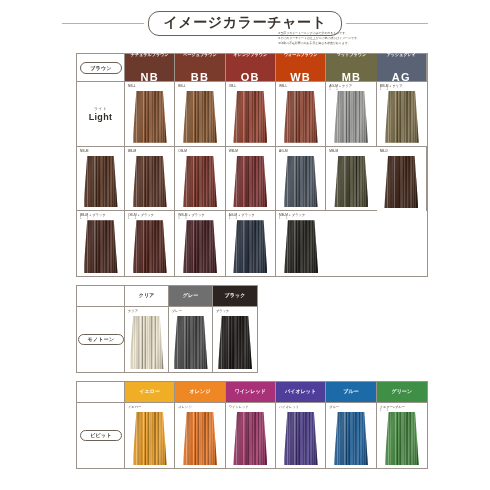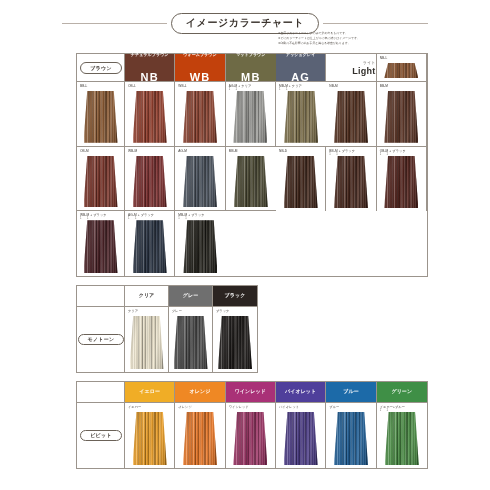--- a/index.html
+++ b/index.html
@@ -19,21 +19,21 @@
   }
   .title-rule {
     flex: 1 1 auto; height: 1px; background: #b9b0a8; position: relative; top: 0px;
   }
   .title-rule.left  { margin-right: 4px; }
   .title-rule.right { margin-left: 4px; }
   .title-pill {
     border: 1px solid #6b6258;
     border-radius: 11px;
     padding: 2px 14px 3px 14px;
-    font-size: 10px; font-weight: bold; letter-spacing: 0.6px;
+    font-size: 14px; font-weight: bold; letter-spacing: 0.6px;
     color: #3b342e; white-space: nowrap; background:#fff;
   }
 
   
   .notes {
     position: absolute; right: 60px; top: 31px; width: 152px;
     text-align: left;
   }
   .notes div {
     font-size: 2.9px; line-height: 5.2px; color: #4a443e; white-space: nowrap;
@@ -60,21 +60,21 @@
   .hcell.light-text .jp, .hcell.light-text .code { color: #ffffff; }
   .hcell.dark-text  .jp, .hcell.dark-text  .code { color: #2b2724; }
   .badge {
     border: 1px solid #6b6258; border-radius: 9px;
     padding: 1.5px 9px 2px 9px;
     font-size: 5px; font-weight: bold; color: #3b342e; white-space: nowrap; background: #fff;
     letter-spacing: .3px;
   }
 
   
-  .rowlabel { display: flex; flex-direction: column; align-items: flex-end; justify-content: center; gap: 1px; }
+  .rowlabel { display: flex; flex-direction: column; align-items: center; justify-content: center; gap: 1px; }
   .rowlabel .jp { font-size: 4px; color: #55504a; line-height: 5px; letter-spacing:.2px; }
   .rowlabel .en { font-size: 9px; font-weight: bold; color: #33302c; line-height: 10px; letter-spacing: .3px; }
 
   
   .swcell { padding-top: 2px; }
   .swlabel {
     position: absolute; left: 3px; top: 2px;
     font-size: 3.2px; color: #3a3632; line-height: 4px; white-space: nowrap; letter-spacing: .1px;
   }
   .swlabel .sub { font-size: 2.6px; color: #6a645e; display:block; letter-spacing: 2.4px; }
@@ -144,20 +144,28 @@
     <div>※印刷の不在影響の為お手元と異なる場合があります。</div>
   </div>
 
   <div class="chart" id="chart-brown">
     <div class="grid">
         <div class="cell"></div>
         <div class="cell hcell light-text" style="background: rgb(107, 58, 44);">
           <div class="jp">ナチュラルブラウン</div>
           <div class="code">NB</div>
         </div>
+        <div class="cell hcell light-text" style="background: rgb(122, 59, 45);">
+          <div class="jp">ベージュブラウン</div>
+          <div class="code">BB</div>
+        </div>
+        <div class="cell hcell light-text" style="background: rgb(147, 53, 44);">
+          <div class="jp">オレンジブラウン</div>
+          <div class="code">OB</div>
+        </div>
         <div class="cell hcell light-text" style="background: #c2410c;">
           <div class="jp">ウォームブラウン</div>
           <div class="code">WB</div>
         </div>
         <div class="cell hcell light-text last-col" style="background: rgb(110, 106, 69);">
           <div class="jp">マットブラウン</div>
           <div class="code">MB</div>
         </div>
         <div class="cell hcell light-text" style="background: rgb(90, 98, 117);">
           <div class="jp">アッシュグレイ</div>

